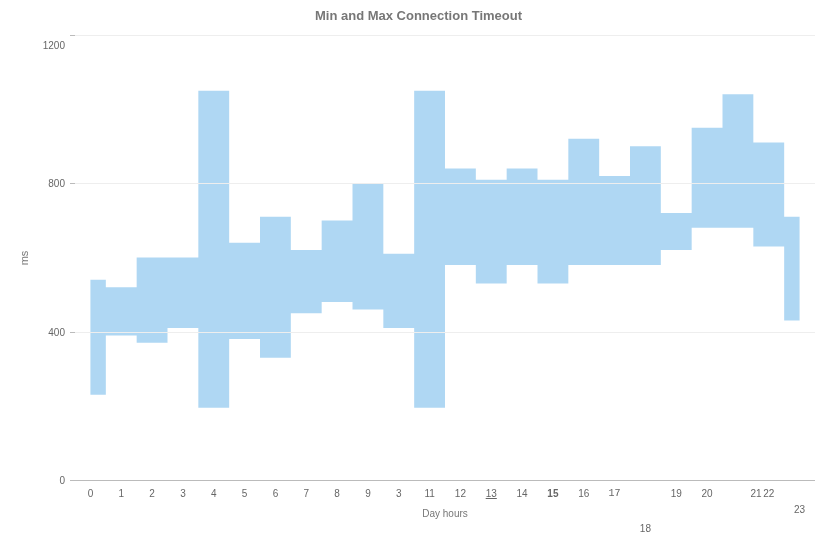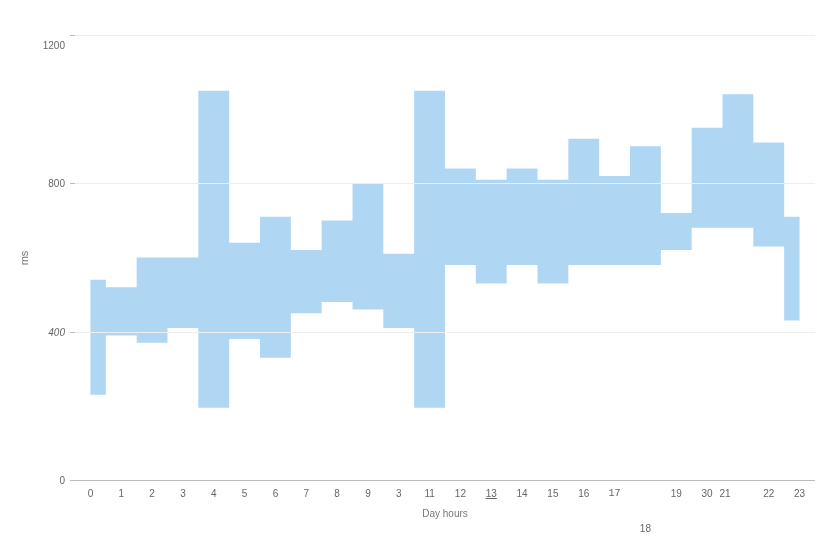--- a/index.html
+++ b/index.html
@@ -100,32 +100,33 @@
   }
   .range-path {
     fill: #a6d3f2;
     fill-opacity: 0.9;
   }
 </style>
 </head>
 <body>
 
 <div class="chart-container">
+  <div class="chart-title">Min and Max Connection Timeout</div>
   <div class="plot-area" id="plot">
     <div class="y-axis-label">ms</div>
     <div class="x-axis-label">Day hours</div>
     <svg class="range-svg" id="range-svg" viewBox="0 0 740 445" preserveAspectRatio="none">
       <path id="range-path" class="range-path" d="M 15.42 244.75 L 30.83 244.75 L 30.83 252.17 L 61.67 252.17 L 61.67 222.50 L 92.50 222.50 L 92.50 222.50 L 123.33 222.50 L 123.33 55.63 L 154.17 55.63 L 154.17 207.67 L 185.00 207.67 L 185.00 181.71 L 215.83 181.71 L 215.83 215.08 L 246.67 215.08 L 246.67 185.42 L 277.50 185.42 L 277.50 148.33 L 308.33 148.33 L 308.33 218.79 L 339.17 218.79 L 339.17 55.63 L 370.00 55.63 L 370.00 133.50 L 400.83 133.50 L 400.83 144.63 L 431.67 144.63 L 431.67 133.50 L 462.50 133.50 L 462.50 144.63 L 493.33 144.63 L 493.33 103.83 L 524.17 103.83 L 524.17 140.92 L 555.00 140.92 L 555.00 111.25 L 585.83 111.25 L 585.83 178.00 L 616.67 178.00 L 616.67 92.71 L 647.50 92.71 L 647.50 59.33 L 678.33 59.33 L 678.33 107.54 L 709.17 107.54 L 709.17 181.71 L 724.58 181.71 L 724.58 285.54 L 709.17 285.54 L 709.17 211.38 L 678.33 211.38 L 678.33 192.83 L 647.50 192.83 L 647.50 192.83 L 616.67 192.83 L 616.67 215.08 L 585.83 215.08 L 585.83 229.92 L 555.00 229.92 L 555.00 229.92 L 524.17 229.92 L 524.17 229.92 L 493.33 229.92 L 493.33 248.46 L 462.50 248.46 L 462.50 229.92 L 431.67 229.92 L 431.67 248.46 L 400.83 248.46 L 400.83 229.92 L 370.00 229.92 L 370.00 372.69 L 339.17 372.69 L 339.17 292.96 L 308.33 292.96 L 308.33 274.42 L 277.50 274.42 L 277.50 267.00 L 246.67 267.00 L 246.67 278.13 L 215.83 278.13 L 215.83 322.63 L 185.00 322.63 L 185.00 304.08 L 154.17 304.08 L 154.17 372.69 L 123.33 372.69 L 123.33 292.96 L 92.50 292.96 L 92.50 307.79 L 61.67 307.79 L 61.67 300.38 L 30.83 300.38 L 30.83 359.71 L 15.42 359.71 Z" style="fill: rgb(166, 211, 242);"></path>
     </svg>
   <div class="baseline" style="top: 445px;"></div>
       <div class="y-tick-mark" style="top: 445px;"></div>
       <div class="y-tick-label" style="top: 445px;">0</div>
       <div class="gridline" style="top: 296.667px;"></div>
       <div class="y-tick-mark" style="top: 296.667px;"></div>
-      <div class="y-tick-label" style="top: 296.667px; font-style: italic;">400</div>
+      <div class="y-tick-label" style="top: 296.667px;">400</div>
       <div class="gridline" style="top: 148.333px;"></div>
       <div class="y-tick-mark" style="top: 148.333px;"></div>
       <div class="y-tick-label" style="top: 148.333px;">800</div>
       <div class="gridline" style="top: 0px;"></div>
       <div class="y-tick-mark" style="top: 0px;"></div>
       <div class="y-tick-label" style="top: 10px;">1200</div>
       <div class="x-tick-label" style="left: 15.4167px;">0</div>
       <div class="x-tick-label" style="left: 46.25px;">1</div>
       <div class="x-tick-label" style="left: 77.0833px;">2</div>
       <div class="x-tick-label" style="left: 107.917px;">3</div>
@@ -133,23 +134,23 @@
       <div class="x-tick-label" style="left: 169.583px;">5</div>
       <div class="x-tick-label" style="left: 200.417px;">6</div>
       <div class="x-tick-label" style="left: 231.25px;">7</div>
       <div class="x-tick-label" style="left: 262.083px;">8</div>
       <div class="x-tick-label" style="left: 292.917px;">9</div>
       <div class="x-tick-label" style="left: 323.75px;">3</div>
       <div class="x-tick-label" style="left: 354.583px; text-align: center;">11</div>
       <div class="x-tick-label" style="left: 385.417px; text-align: center;">12</div>
       <div class="x-tick-label" style="left: 416.25px; text-decoration: underline;">13</div>
       <div class="x-tick-label" style="left: 447.083px;">14</div>
-      <div class="x-tick-label" style="left: 477.917px;">15</div>
+      <div class="x-tick-label" style="left: 477.917px; font-weight: bold;">15</div>
       <div class="x-tick-label" style="left: 508.75px;">16</div>
       <div class="x-tick-label" style="left: 539.583px; font-family: Liberation Mono, monospace;">17</div>
       <div class="x-tick-label" style="left: 570.417px; margin-top: 35px;">18</div>
       <div class="x-tick-label" style="left: 601.25px;">19</div>
-      <div class="x-tick-label" style="left: 632.083px;">30</div>
-      <div class="x-tick-label" style="left: 650px;">21</div>
+      <div class="x-tick-label" style="left: 632.083px;">20</div>
+      <div class="x-tick-label" style="left: 681px;">21</div>
       <div class="x-tick-label" style="left: 693.75px;">22</div>
-      <div class="x-tick-label" style="left: 724.583px;">23</div>
+      <div class="x-tick-label" style="left: 724.583px; margin-top: 16px;">23</div>
     </div>
 </div>
 
 </body></html>

